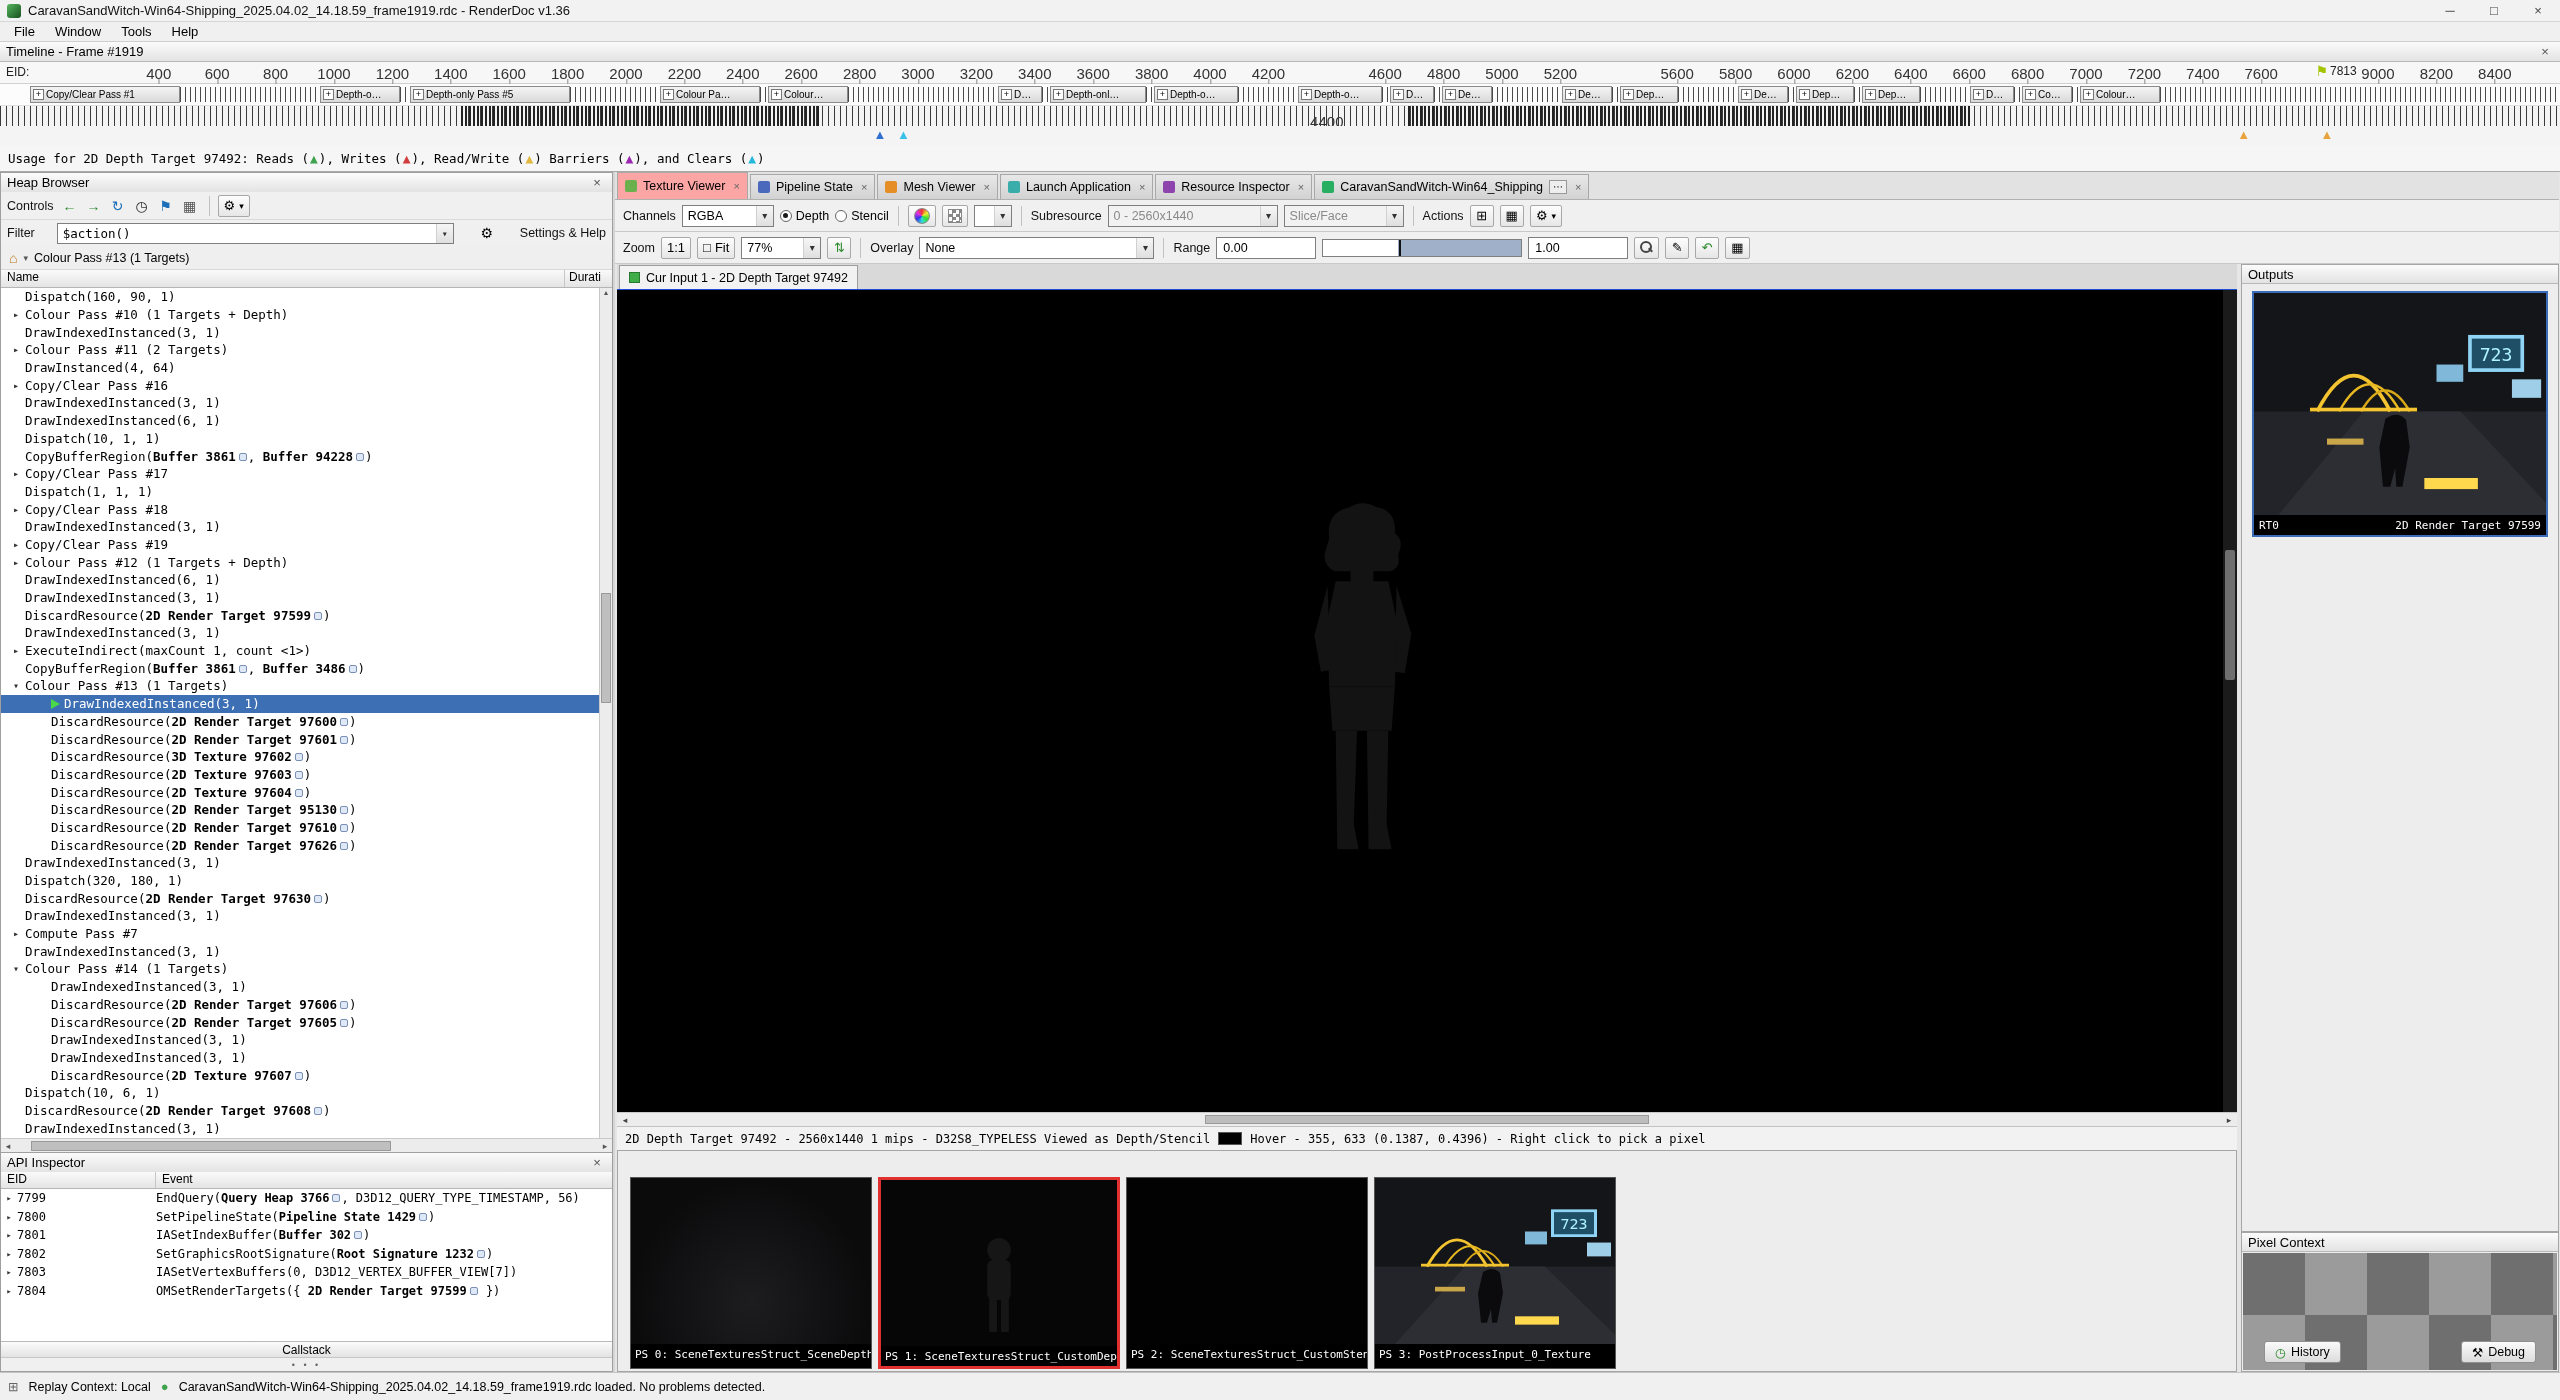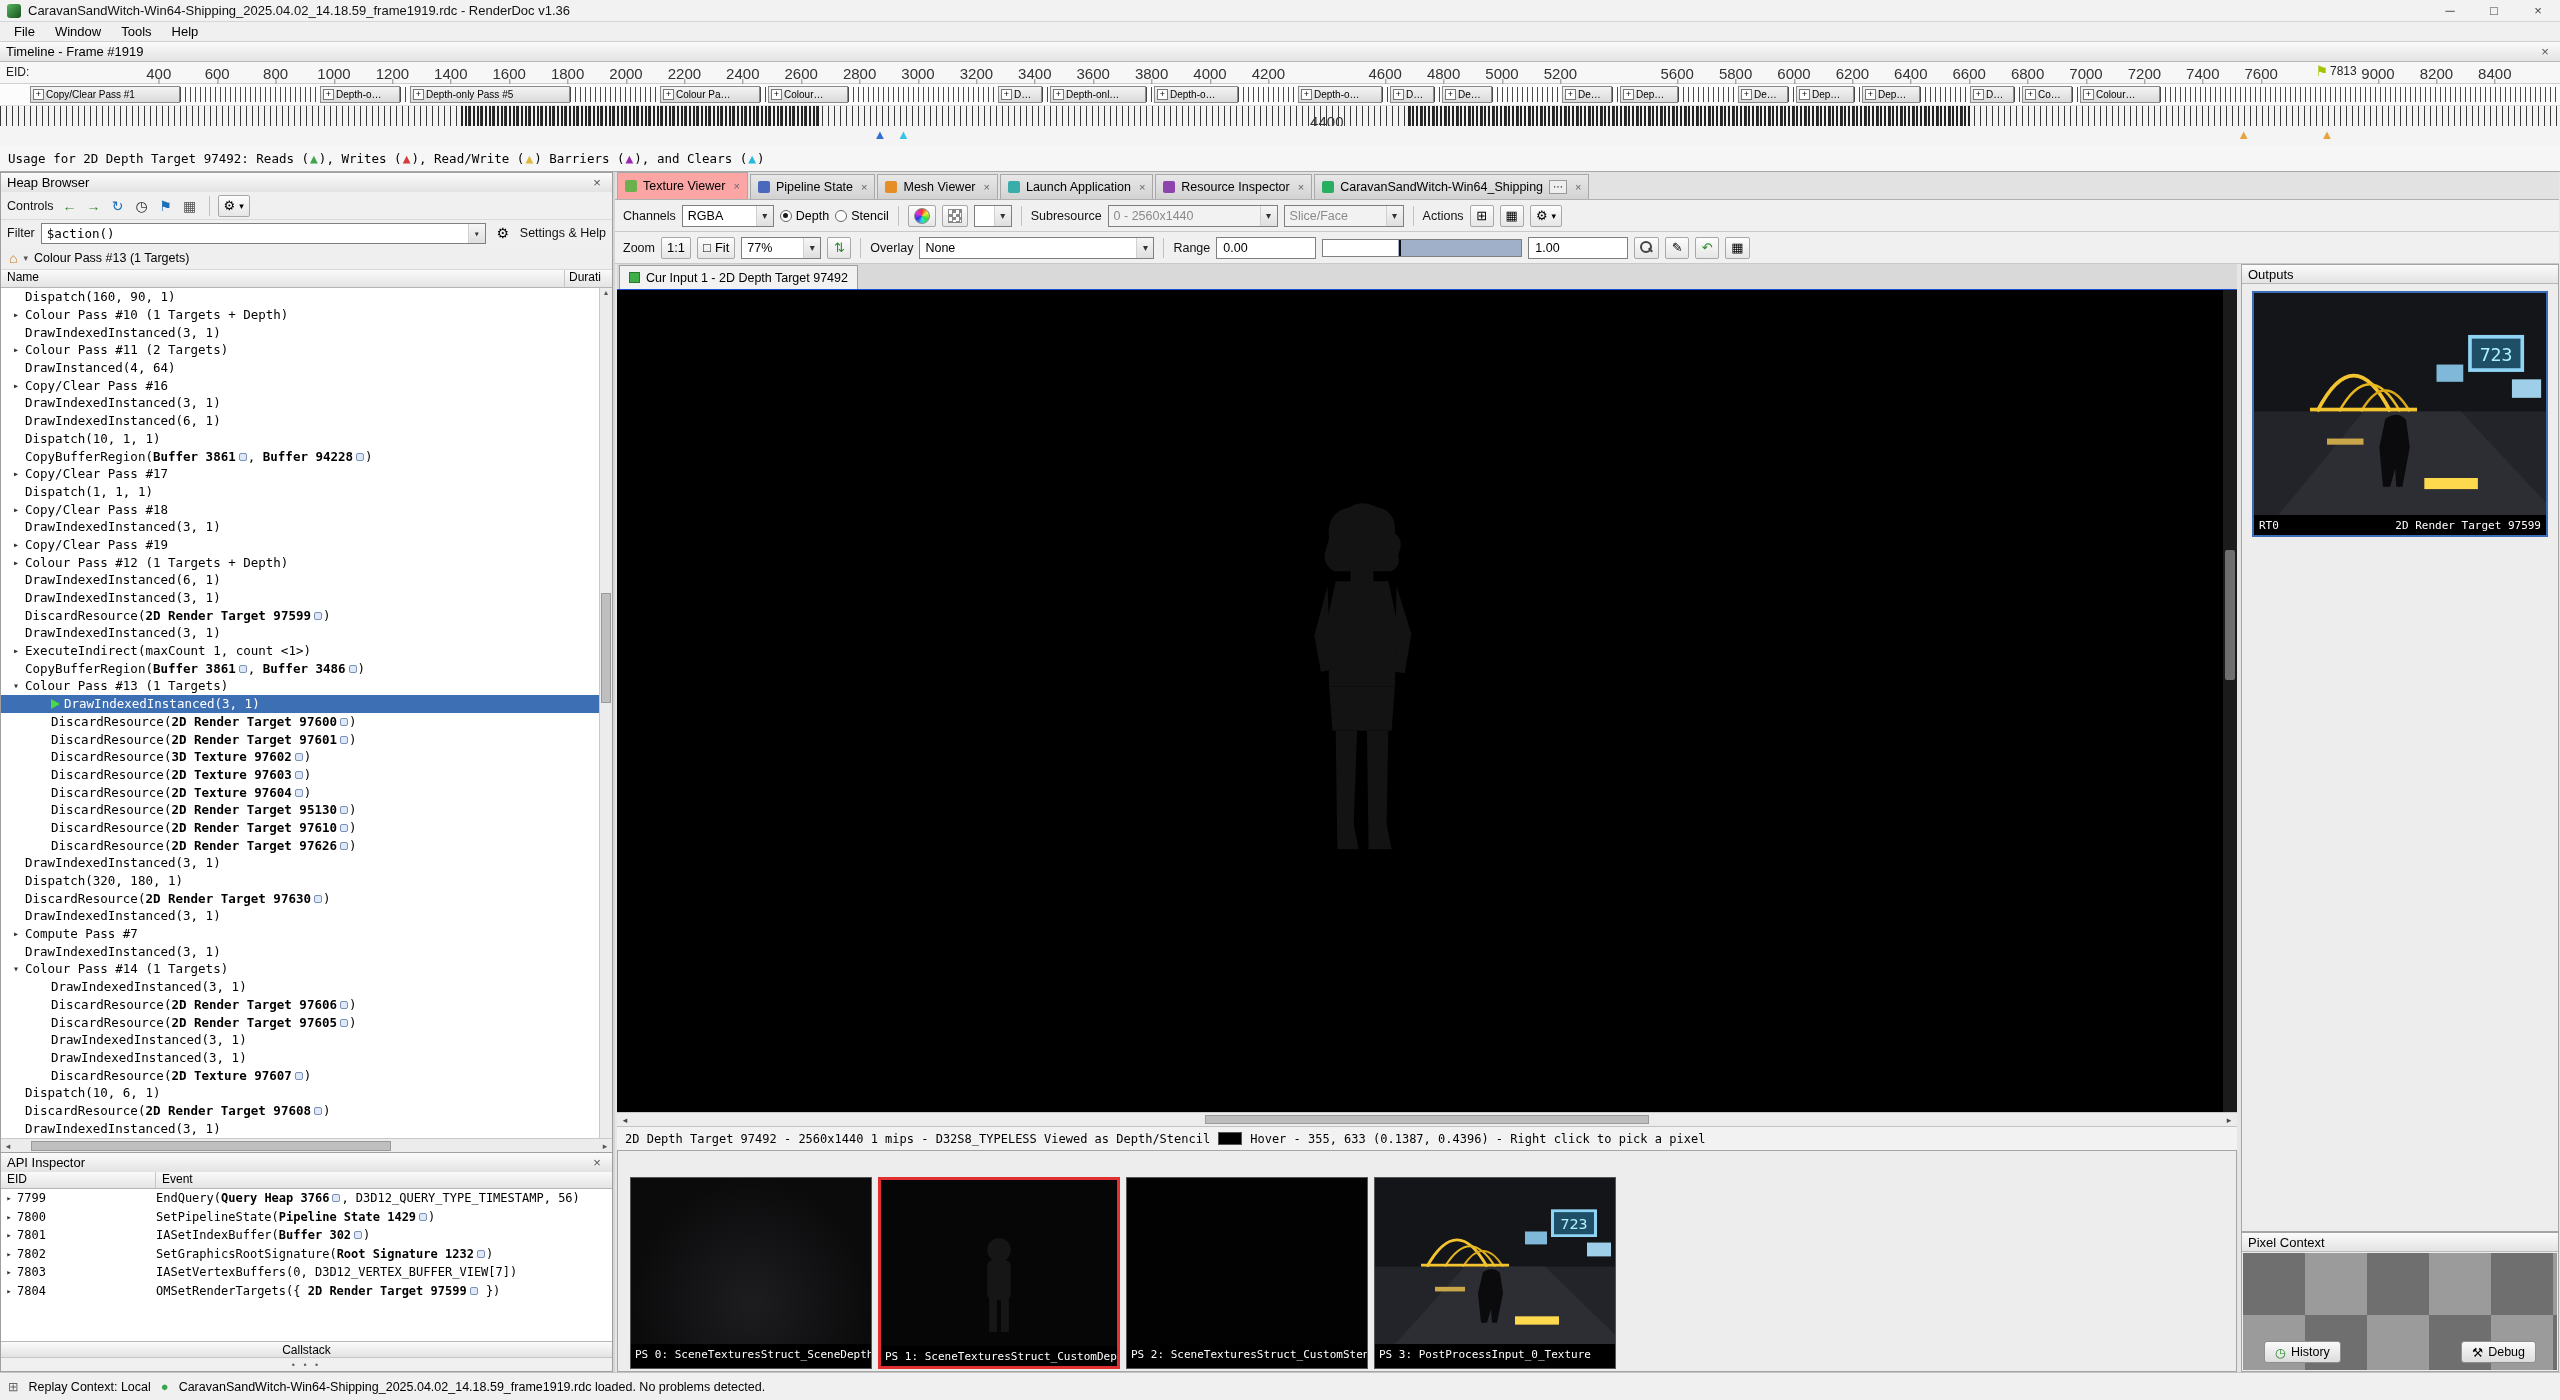--- a/index.html
+++ b/index.html
@@ -40,21 +40,21 @@
 
 .panel{position:absolute;background:#f0f0f0;border:1px solid #9f9f9f}
 .toolbtn{height:22px;min-width:24px;border:1px solid #a8a8a8;border-radius:2px;background:linear-gradient(#fdfdfd,#e6e6e6);display:flex;align-items:center;justify-content:center;padding:0 5px;font-size:13px;gap:4px}
 .combo{height:22px;border:1px solid #7f7f7f;background:#fff;display:flex;align-items:center;font-size:12.5px;padding-left:5px;position:relative}
 .combo .arr{margin-left:auto;width:17px;height:100%;display:flex;align-items:center;justify-content:center;color:#333;border-left:1px solid #d0d0d0;background:linear-gradient(#f6f6f6,#dfdfdf);font-size:10px}
 .combo.disabled{color:#8a8a8a;background:#f2f2f2}
 .vsep{width:1px;height:20px;background:#c2c2c2;margin:0 3px;flex:none}
 
 #eb-toolbar{position:absolute;left:1px;top:192px;width:611px;height:28px;background:#f0f0f0;display:flex;align-items:center;gap:5px;padding:0 6px;border-bottom:1px solid #dadada}
 .ic{width:22px;height:22px;display:flex;align-items:center;justify-content:center;font-size:14px;border:1px solid transparent;border-radius:2px}
-#eb-filter{position:absolute;left:1px;top:220px;width:611px;height:26px;display:flex;align-items:center;gap:6px;padding:0 6px}
+#eb-filter{position:absolute;left:1px;top:220px;width:611px;height:26px;display:flex;align-items:center;gap:22px;padding:0 6px}
 #filter-input{flex:1;height:21px}
 #eb-crumb{position:absolute;left:1px;top:246px;width:611px;height:24px;display:flex;align-items:center;gap:6px;padding:0 8px;background:#efefef;border-bottom:1px solid #d8d8d8;font-size:12.5px}
 #eb-colhdr{position:absolute;left:1px;top:270px;width:611px;height:18px;background:linear-gradient(#fafafa,#e4e4e4);border-bottom:1px solid #b5b5b5;font-size:12px;display:flex}
 #eb-colhdr .c1{padding-left:6px;flex:1;border-right:1px solid #c6c6c6}
 #eb-colhdr .c2{width:47px;padding-left:4px;overflow:hidden}
 #event-tree{position:absolute;left:1px;top:288px;width:598px;height:850px;background:#fff;overflow:hidden}
 .trow{height:17.7px;display:flex;align-items:center;white-space:nowrap;font-family:"DejaVu Sans Mono",monospace;font-size:12.5px}
 .trow .texp{width:18px;flex:none;text-align:center;font-size:10px;color:#333}
 .trow .tind{flex:none}
 .trow.sel{background:#3d6fb4;color:#fff}

